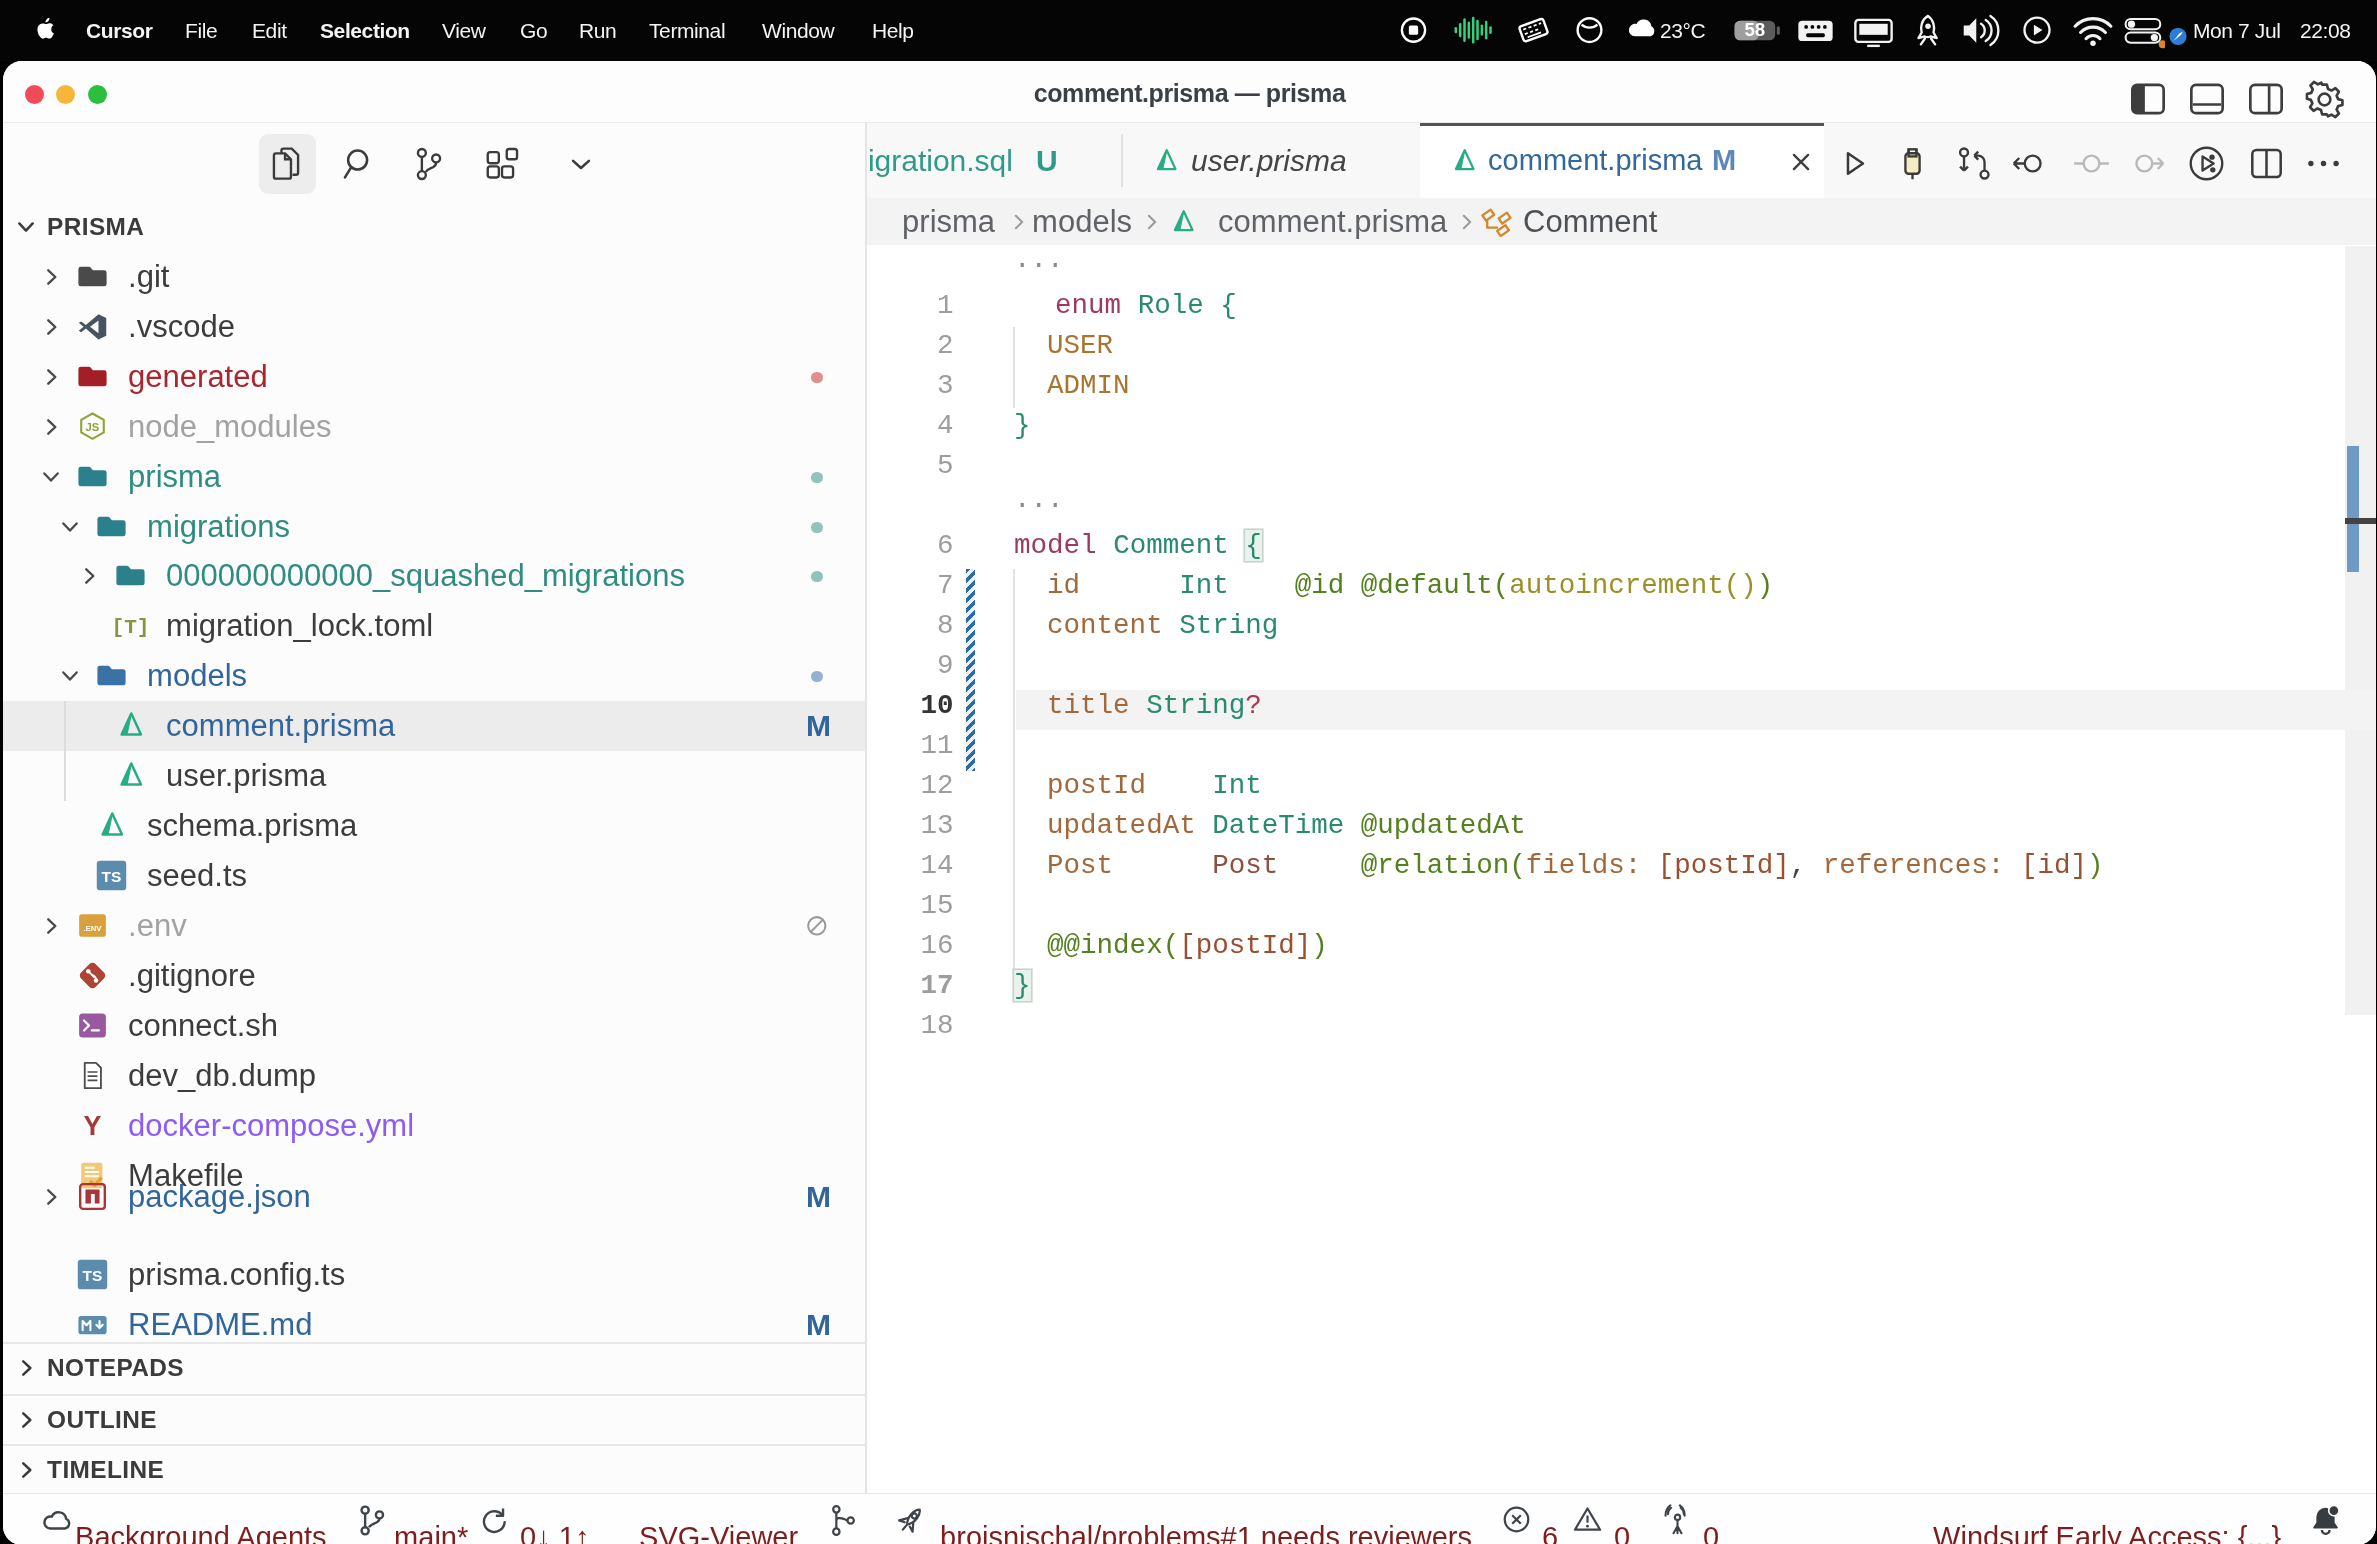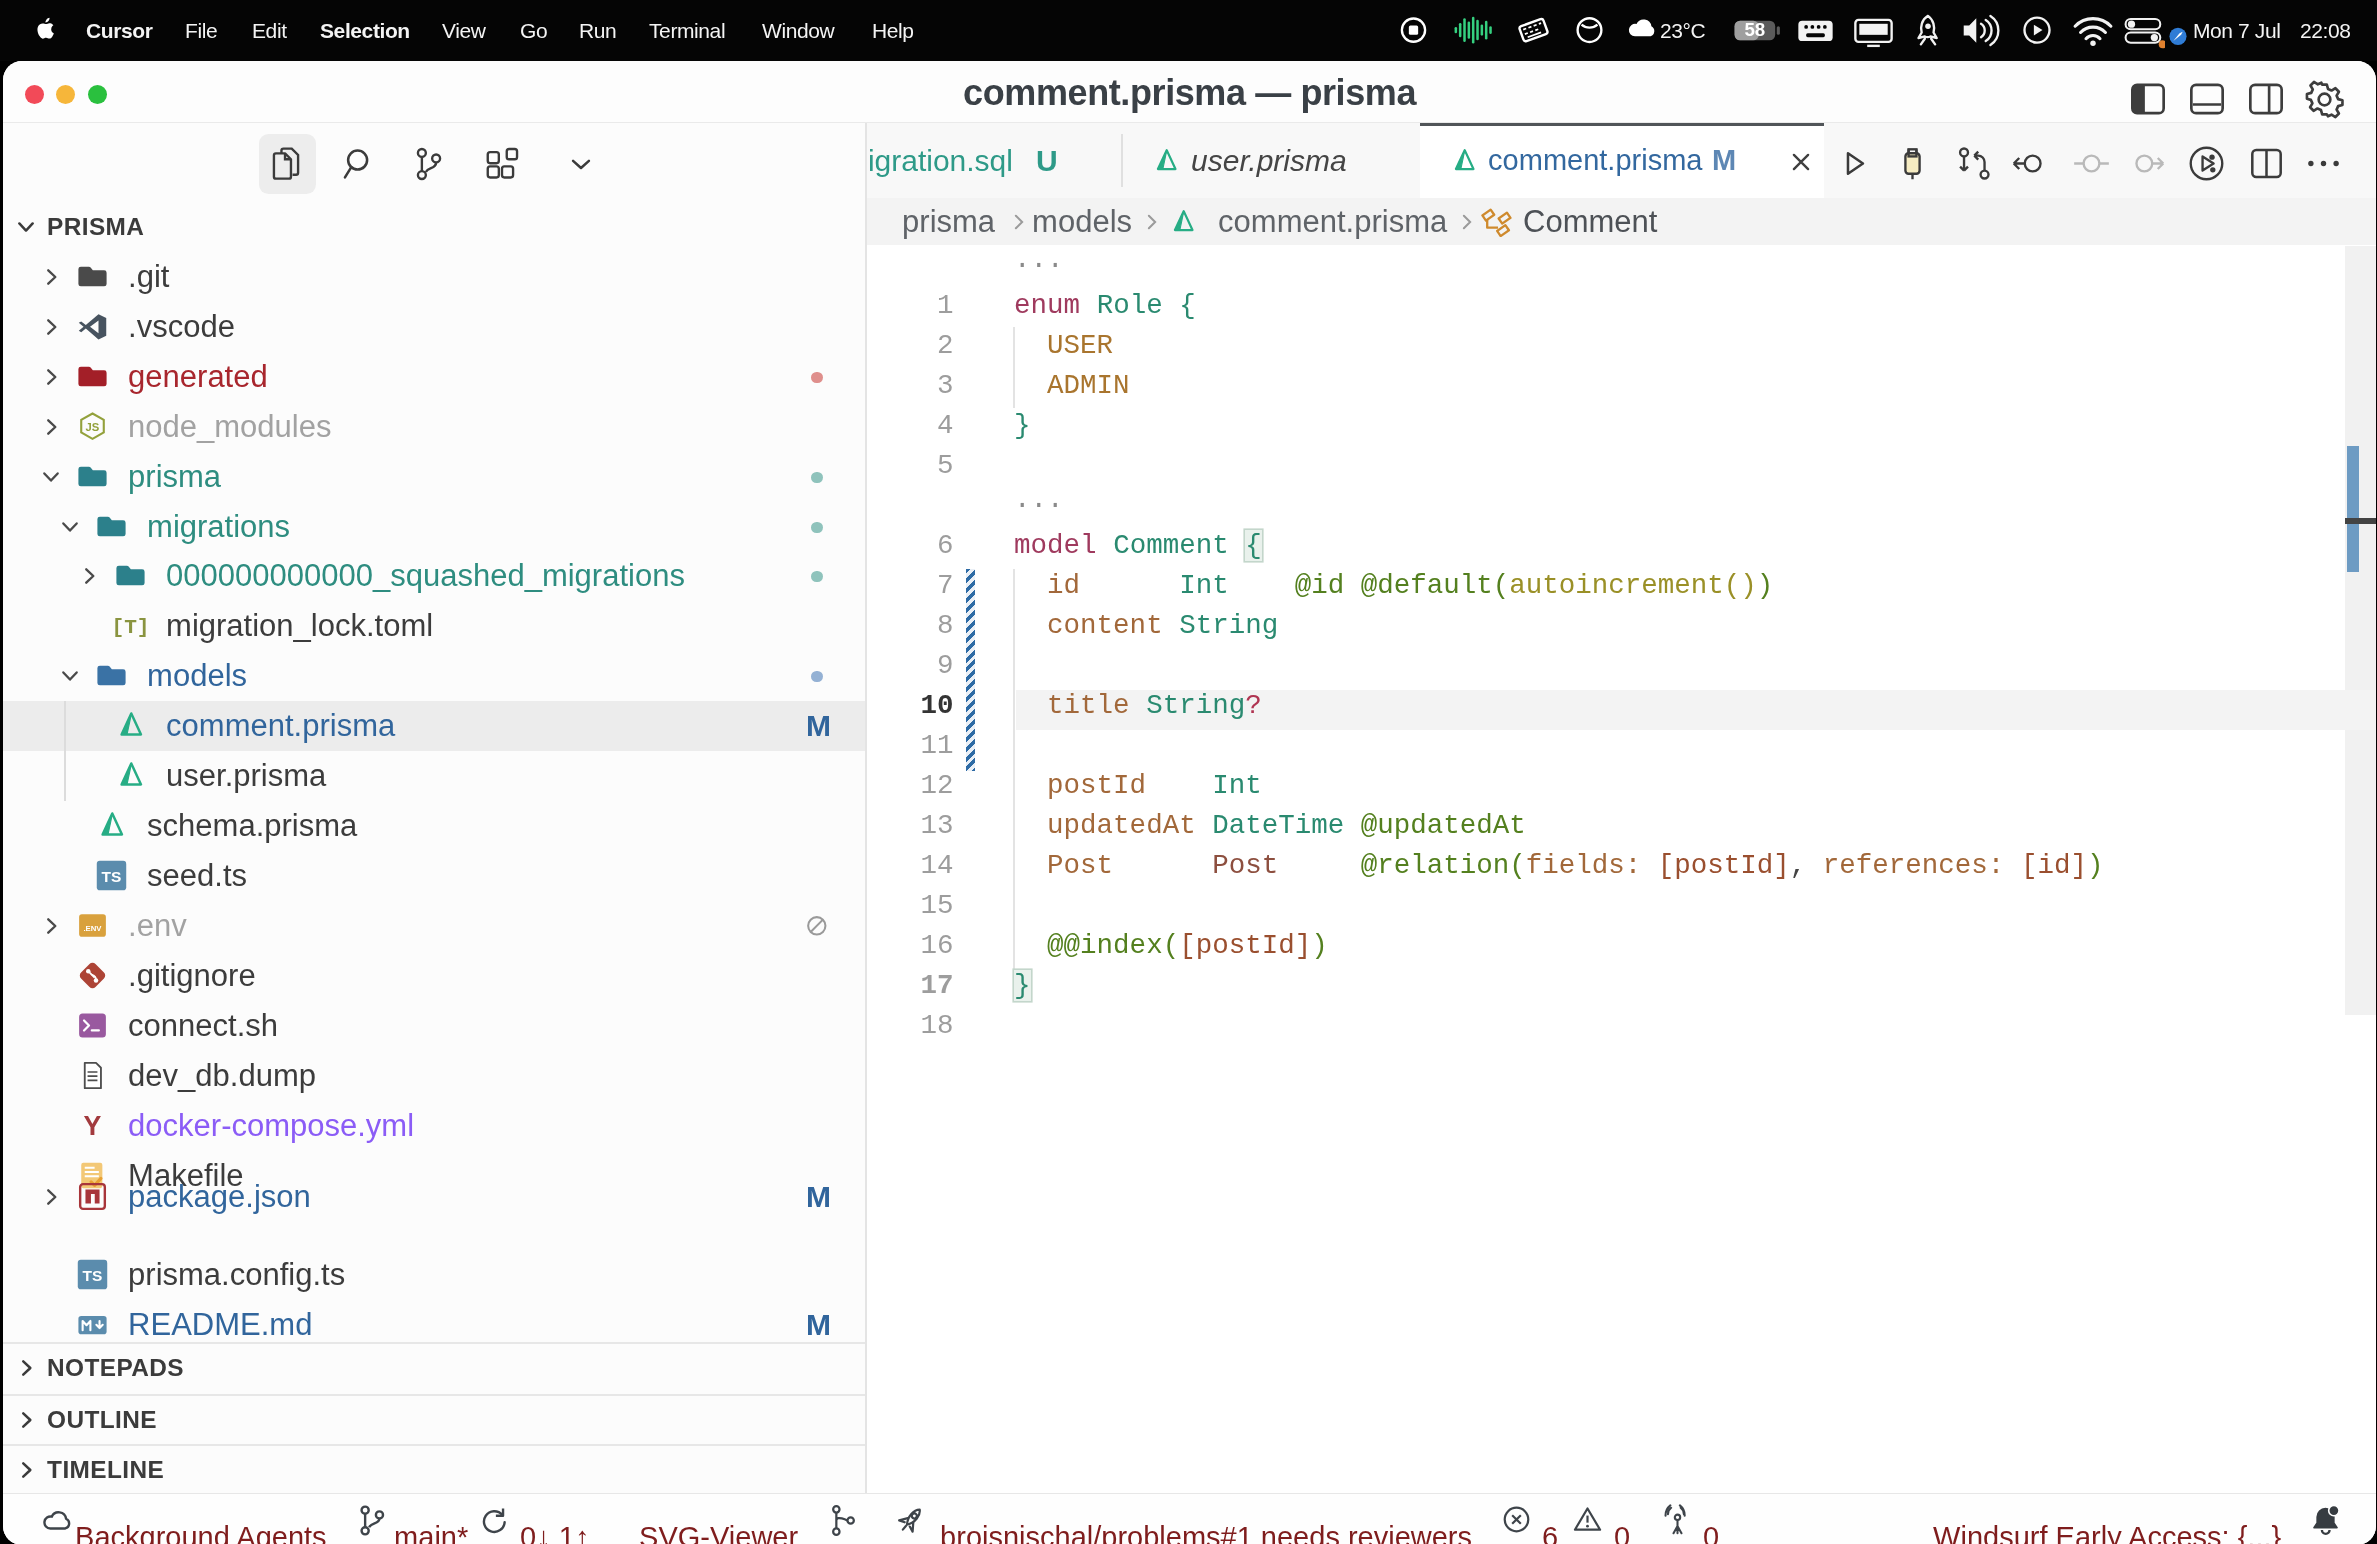--- a/index.html
+++ b/index.html
@@ -2,21 +2,21 @@
 <html style="font-size:12.6px"><head><meta charset="utf-8"><style>
   * { margin:0; padding:0; box-sizing:border-box; }
   html,body { width:2377px; height:1544px; background:#000; overflow:hidden; }
   body { font-family:"Liberation Sans", sans-serif; -webkit-font-smoothing:antialiased; }
   #menubar { position:absolute; left:0; top:0; width:2377px; height:61px; background:#050505; }
   #menubar .mi { position:absolute; top:0; height:61px; line-height:61px; font-size:21px; color:#f4f4f4; letter-spacing:-0.4px; }
   #window { position:absolute; left:3.1px; top:61px; width:2373px; height:1484px; background:#ffffff; border-radius:19px; overflow:hidden; }
   .abs { position:absolute; }
   #titlebar { position:absolute; left:0; top:0; width:2373px; height:62px; background:#fdfdfd; border-bottom:1.6px solid #eaeaea; }
   .tl { position:absolute; top:23.6px; width:19px; height:19px; border-radius:50%; }
-  #wtitle { position:absolute; top:0; left:630px; width:1113px; height:62px; line-height:64px; text-align:center; font-size:36px; font-weight:600; color:#3a4046; letter-spacing:-0.4px; }
+  #wtitle { position:absolute; top:0; left:630px; width:1113px; height:62px; line-height:64px; text-align:center; font-size:25px; font-weight:600; color:#3a4046; letter-spacing:-0.4px; }
   #sidebar { position:absolute; left:0; top:62px; width:862px; height:1370px; background:#fcfcfc; }
   #sidebarborder { position:absolute; left:862px; top:62px; width:1.6px; height:1370px; background:#e4e4e4; }
   #editor { position:absolute; left:864px; top:62px; width:1509px; height:1370px; background:#ffffff; overflow:hidden; }
   #statusbar { position:absolute; left:0; top:1432px; width:2373px; height:52px; background:#fefefe; border-top:1.6px solid #e7e7e7; }
   #statusbar .sitem { position:absolute; top:19px; height:49px; line-height:49px; font-size:29px; color:#7f1d1d; white-space:nowrap; }
   .row { position:absolute; left:0; width:862px; height:50px; }
   .rlab { position:absolute; top:0; height:50px; line-height:50px; font-size:31px; color:#3c3c3c; white-space:nowrap; }
   .ricon { position:absolute; top:9.4px; }
   .rchev { position:absolute; top:14px; }
   .rbadge { position:absolute; top:0; height:50px; line-height:50px; font-size:30px; font-weight:600; }
@@ -501,21 +501,21 @@
 <span style="color:#9d9d9d;font-weight:400;">11</span>
 <span style="color:#9d9d9d;font-weight:400;">12</span>
 <span style="color:#9d9d9d;font-weight:400;">13</span>
 <span style="color:#9d9d9d;font-weight:400;">14</span>
 <span style="color:#9d9d9d;font-weight:400;">15</span>
 <span style="color:#9d9d9d;font-weight:400;">16</span>
 <span style="color:#9d9d9d;font-weight:700;">17</span>
 <span style="color:#9d9d9d;font-weight:400;">18</span>
 </pre>
       <pre class="code-pre" style="left:147px;top:123px;color:#3b3b3b;"><span style="color:#8a8a8a;">···</span>
-<span style="color:#9f3a5e;">enum</span> <span style="color:#2a8a70;">Role</span> <span style="color:#2a8a70;">{</span>
+<span style="color:#9f3a5e;margin-left:41px;">enum</span> <span style="color:#2a8a70;">Role</span> <span style="color:#2a8a70;">{</span>
   <span style="color:#a9752e;">USER</span>
   <span style="color:#a9752e;">ADMIN</span>
 <span style="color:#2a8a70;">}</span>
 
 <span style="color:#8a8a8a;">···</span>
 <span style="color:#9f3a5e;">model</span> <span style="color:#2a8a70;">Comment</span> <span style="color:#2a8a70;background:#e9f1ec;box-shadow:0 0 0 1.6px #c3d6cb;">{</span>
   <span style="color:#a2683a;">id</span>      <span style="color:#2a8a70;">Int</span>    <span style="color:#54801f;">@id</span> <span style="color:#54801f;">@default(</span><span style="color:#9a9027;">autoincrement()</span><span style="color:#54801f;">)</span>
   <span style="color:#a2683a;">content</span> <span style="color:#2a8a70;">String</span>
 
   <span style="color:#a2683a;">title</span> <span style="color:#2a8a70;">String</span><span style="color:#b03552;">?</span>

